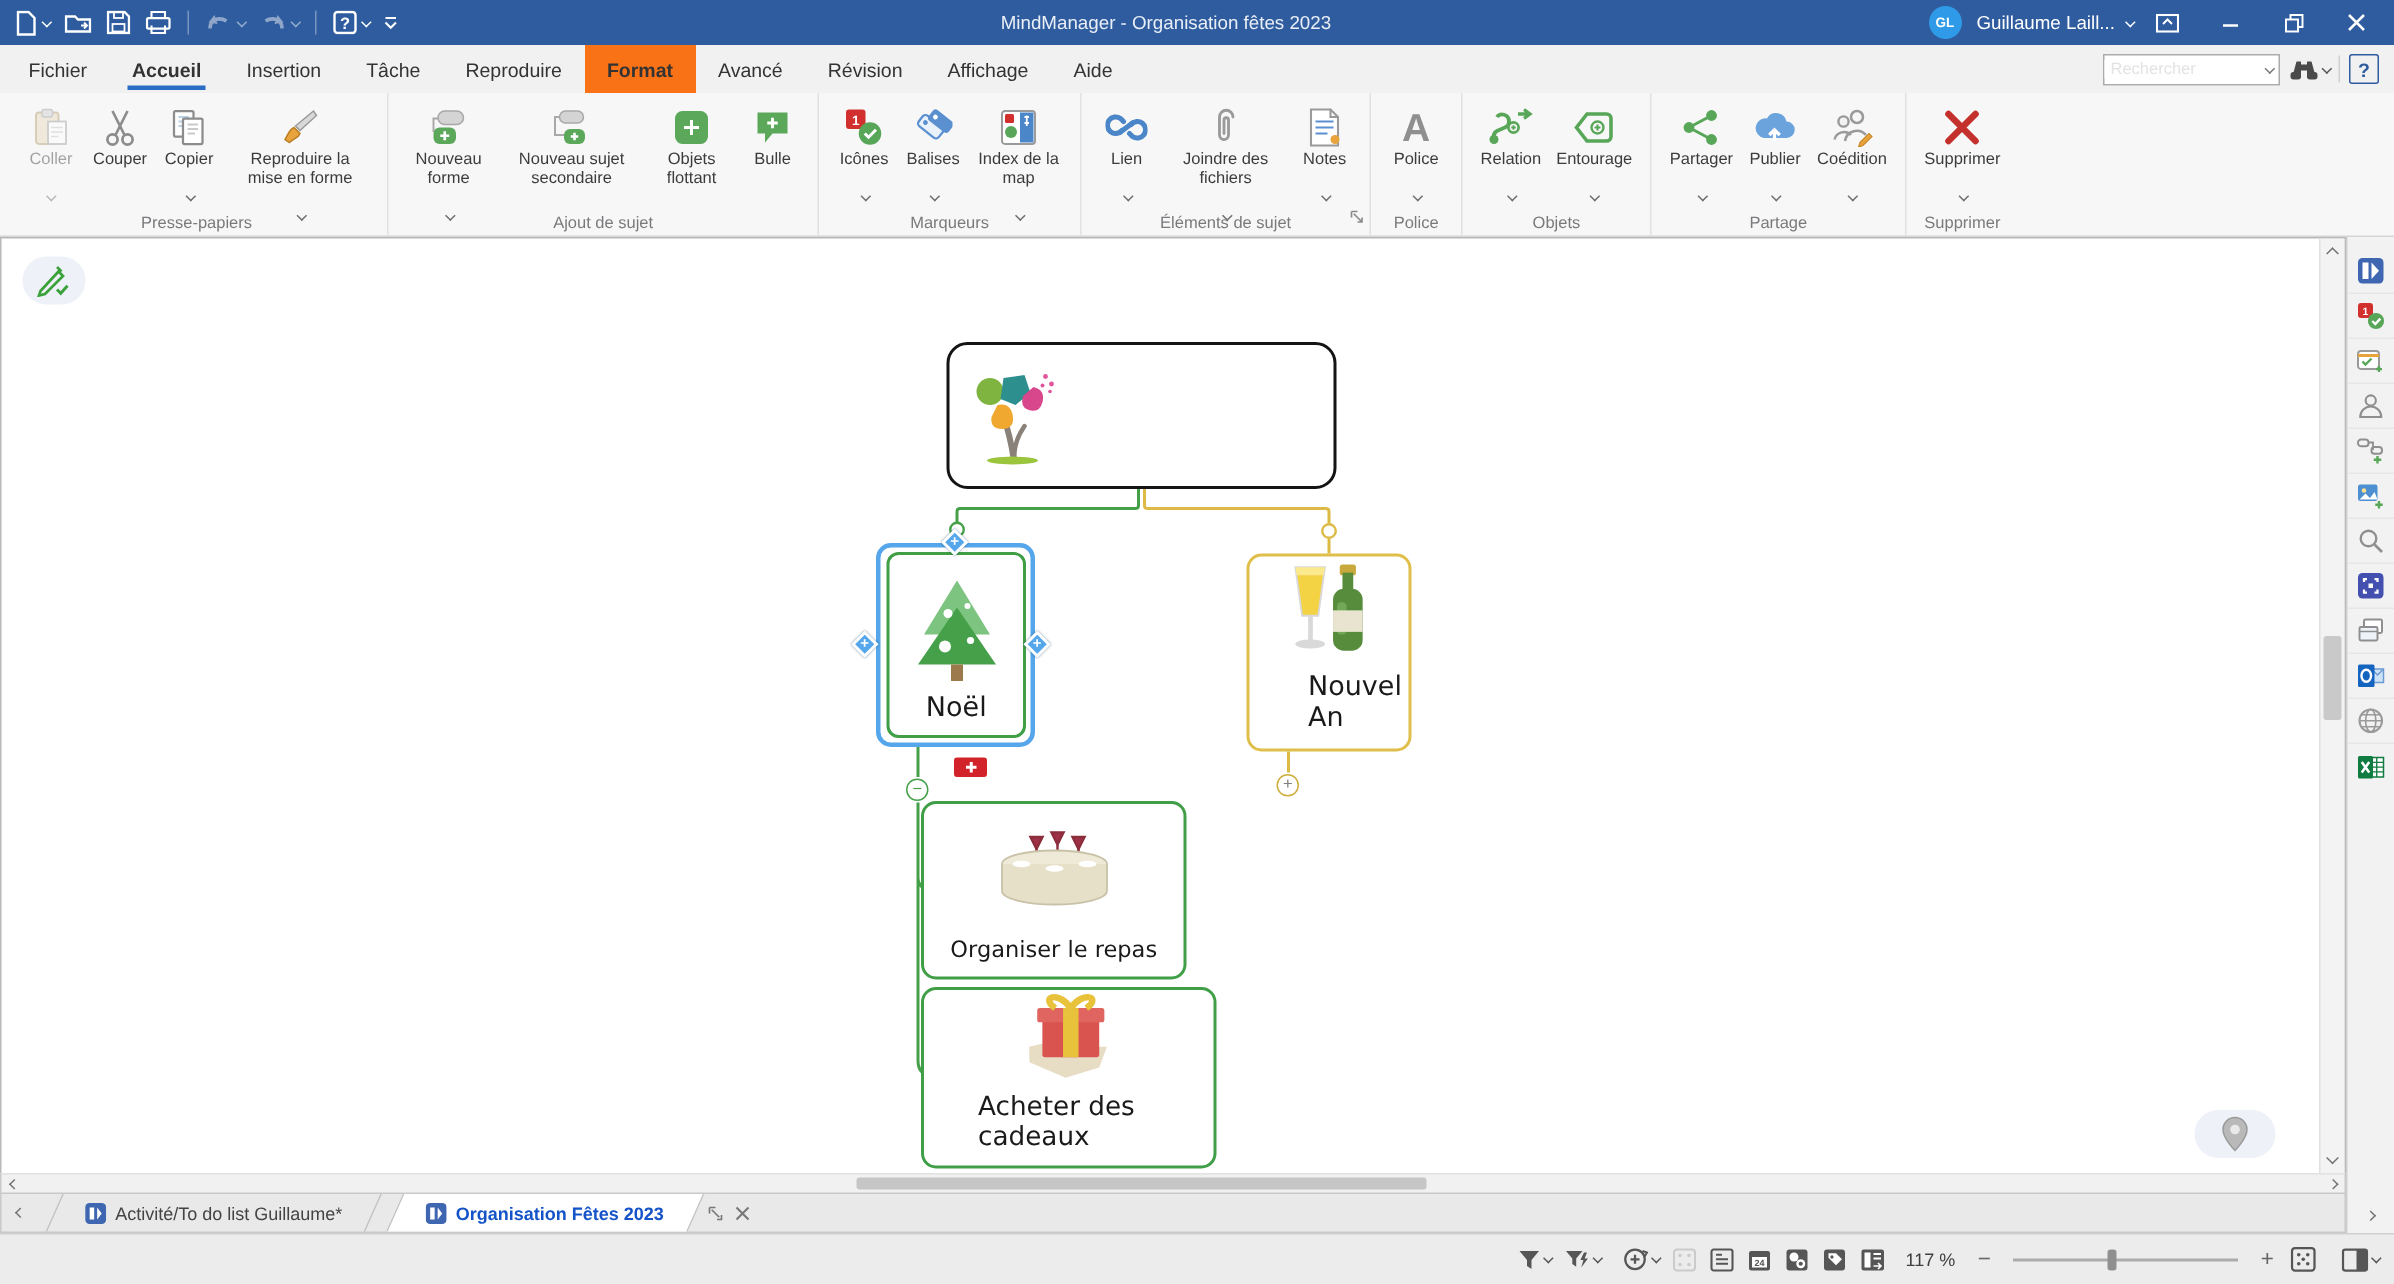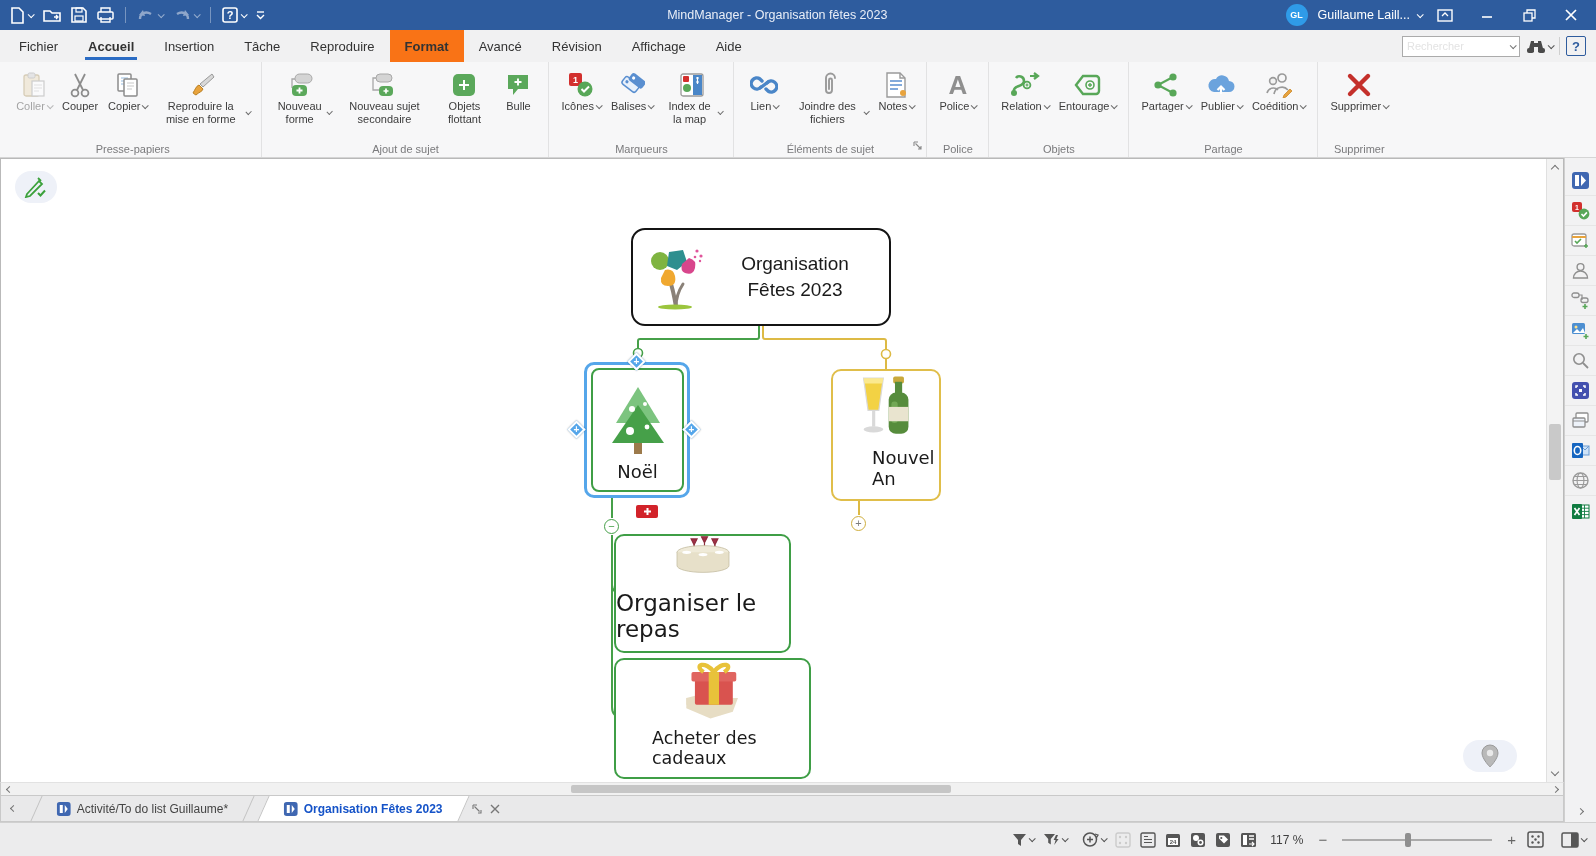--- a/index.html
+++ b/index.html
@@ -34,21 +34,21 @@
   .sb-arrow{width:14px;color:#777;display:flex;justify-content:center;}
   .mr-sep{width:1px;height:18px;background:#cfcfcf;}
   .helpbox{width:20px;height:20px;border:1.5px solid #2e5c9e;color:#2e5c9e;font-weight:bold;font-size:13px;display:flex;align-items:center;justify-content:center;border-radius:2px;}
 
   
   .ribbon{height:96px;background:#f7f7f8;display:flex;align-items:stretch;border-bottom:1px solid #d5d5d5;padding-left:4px;}
   .rgroup{position:relative;display:flex;flex-direction:column;border-right:1px solid #e2e2e3;padding:5px 7px 17px;}
   .rbtns{display:flex;align-items:flex-start;justify-content:center;flex:1;}
   .rbtn{display:flex;flex-direction:column;align-items:center;min-width:46px;padding:3px 5px 0;border-radius:3px;}
   .rbtn .ric{height:30px;display:flex;align-items:center;justify-content:center;}
-  .rlabel{font-size:11px;color:#3c3c3c;text-align:center;line-height:1.18;display:flex;flex-direction:row;align-items:center;gap:2px;justify-content:space-between;}
+  .rlabel{font-size:11px;color:#3c3c3c;text-align:center;line-height:1.18;display:flex;flex-direction:column;align-items:center;gap:16px;justify-content:space-between;}
   .rlabel .chev{color:#6d6d6d;}
   .rbtn.disabled{opacity:.45;}
   .glabel{position:absolute;bottom:2px;left:0;right:0;text-align:center;font-size:11px;color:#7a7a7c;}
   .launcher{position:absolute;right:4px;bottom:3px;color:#8a8a8a;}
 
   
   .main{display:flex;height:664px;}
   .canvas-col{flex:1;display:flex;flex-direction:column;min-width:0;}
   .canvas{position:relative;flex:1;background:#fff;border:1px solid #b9b9b9;border-bottom:0;overflow:hidden;}
   .wires{position:absolute;left:0;top:0;}
@@ -606,24 +606,20 @@
             <ellipse cx="30" cy="63" rx="17" ry="2.6" fill="#9bc53d"></ellipse>
             <circle cx="15" cy="17" r="9" fill="#7fb441"></circle>
             <polygon points="24,8 38,6 42,18 32,26 22,22" fill="#2e8f8f"></polygon>
             <path d="M44,14 q8,2 6,10 q-2,8 -10,5 q-5,-2 -3,-9 z" fill="#d8468c"></path>
             <path d="M20,26 q8,-2 10,6 q2,10 -7,10 q-8,0 -7,-8 z" fill="#f0a830"></path>
             <circle cx="52" cy="7" r="1.6" fill="#e0559b"></circle>
               <circle cx="56" cy="12" r="1.6" fill="#e0559b"></circle>
               <circle cx="50" cy="13" r="1.3" fill="#e0559b"></circle>
               <circle cx="55" cy="17" r="1.2" fill="#e0559b"></circle>
           </svg>
-          <div class="ctext">
-            <div>Organisation</div>
-            <div>Fêtes 2023</div>
-          </div>
         </div>
 
         <div class="topic noel">
           <svg width="72" height="74" viewBox="0 0 72 74">
             <polygon points="36,6 14,42 58,42" fill="#7cc47f"></polygon>
             <polygon points="36,24 10,62 62,62" fill="#46a049"></polygon>
             <circle cx="30" cy="28" r="3" fill="#fff"></circle>
               <circle cx="43" cy="23" r="2" fill="#fff"></circle>
             <circle cx="28" cy="50" r="4" fill="#fff"></circle>
               <circle cx="45" cy="46" r="2.4" fill="#fff"></circle>
@@ -673,21 +669,21 @@
                 <line x1="44" y1="9" x2="44" y2="15"></line>
               <polygon points="54,4 62,4 58,12"></polygon>
                 <line x1="58" y1="12" x2="58" y2="18"></line>
             </g>
             <ellipse cx="42" cy="22" rx="35" ry="9" fill="#efead8" stroke="#c9c2a8" stroke-width="1.2"></ellipse>
             <path d="M7,22 v18 a35,9 0 0 0 70,0 v-18" fill="#e7e0c9" stroke="#c9c2a8" stroke-width="1.2"></path>
             <ellipse cx="20" cy="22" rx="6" ry="2.2" fill="#fff"></ellipse>
               <ellipse cx="42" cy="25" rx="6" ry="2.2" fill="#fff"></ellipse>
               <ellipse cx="64" cy="22" rx="6" ry="2.2" fill="#fff"></ellipse>
           </svg>
-          <span class="node-label" style="font-size:23px;">Organiser le repas</span>
+          <span class="node-label" style="font-size:15px;">Organiser le repas</span>
         </div>
 
         <div class="topic sub2">
           <svg width="78" height="72" viewBox="0 0 78 72">
             <path d="M8,44 h60 l-6,16 -26,8 -28,-12 z" fill="#e7ddc4"></path>
             <path d="M8,44 l16,-4 v10 l-16,2 z" fill="#e7ddc4"></path>
             <rect x="18" y="22" width="44" height="30" rx="2" fill="#d9534f"></rect>
             <rect x="14" y="14" width="52" height="11" rx="2" fill="#e06560"></rect>
             <rect x="34" y="14" width="12" height="38" fill="#e8c23a"></rect>
             <path d="M40,14 C30,0 16,6 28,14 M40,14 C50,0 64,6 52,14" fill="none" stroke="#e8c23a" stroke-width="5"></path>

